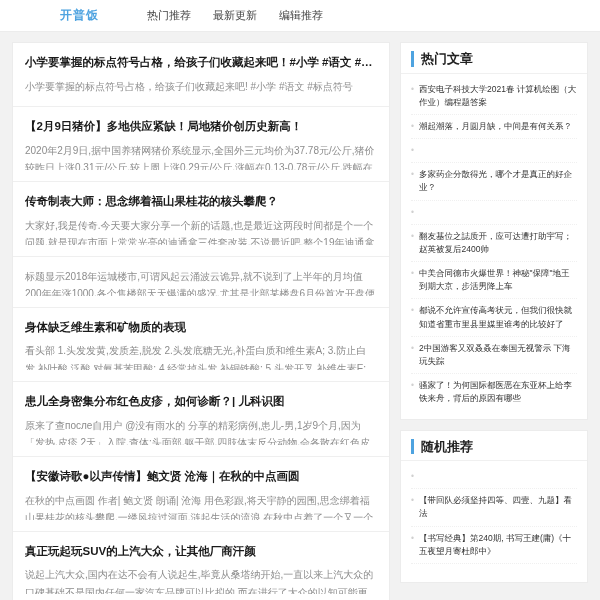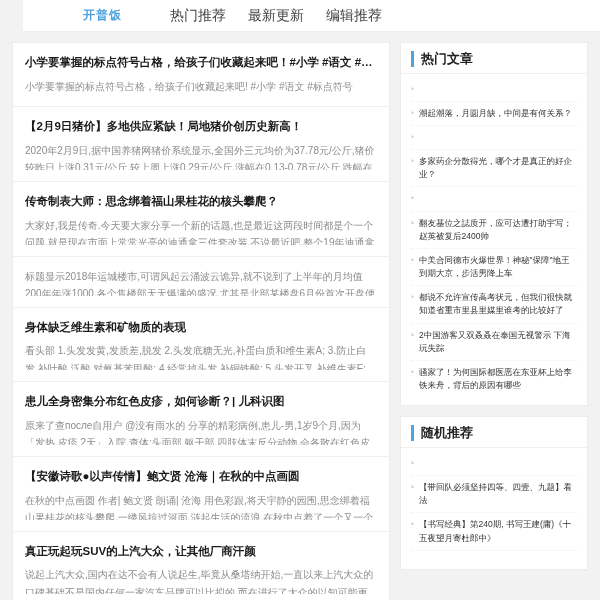--- a/index.html
+++ b/index.html
@@ -13,37 +13,36 @@
   .page { width: 600px; height: 600px; position: relative; background: #f2f2f2; }
 
   
   .header {
     height: 32px;
     background: #ffffff;
     border-bottom: 1px solid #ececec;
     display: flex;
     align-items: center;
     padding: 0 0 0 60px;
-    margin-left: 23px;
   }
   .logo {
     color: #4ea3e0;
     font-size: 12px;
     letter-spacing: 1px;
     font-weight: bold;
     margin-right: 48px;
     white-space: nowrap;
   }
   .nav {
     display: flex;
     align-items: center;
     gap: 22px;
   }
   .nav-item {
-    font-size: 14px;
+    font-size: 11px;
     color: #444;
     white-space: nowrap;
     cursor: pointer;
   }
 
   
   .layout {
     display: flex;
     padding: 10px 12px 0 12px;
     gap: 10px;
@@ -188,20 +187,21 @@
 
     <div class="side-col">
 
       <div class="panel">
         <div class="panel-head">
           <div class="panel-title">热门文章</div>
         </div>
         <div class="panel-body">
           <div class="side-item">
             <span class="bullet">•</span>
+            <span class="side-text">西安电子科技大学2021春 计算机绘图（大作业）编程题答案</span>
           </div>
           <div class="side-item">
             <span class="bullet">•</span>
             <span class="side-text">潮起潮落，月圆月缺，中间是有何关系？</span>
           </div>
           <div class="side-item">
             <span class="bullet">•</span>
           </div>
           <div class="side-item">
             <span class="bullet">•</span>

